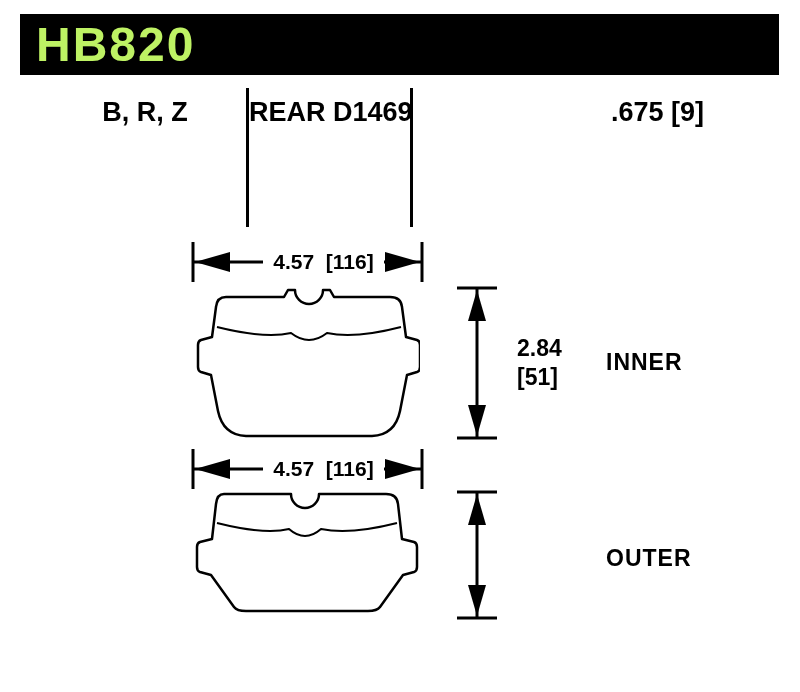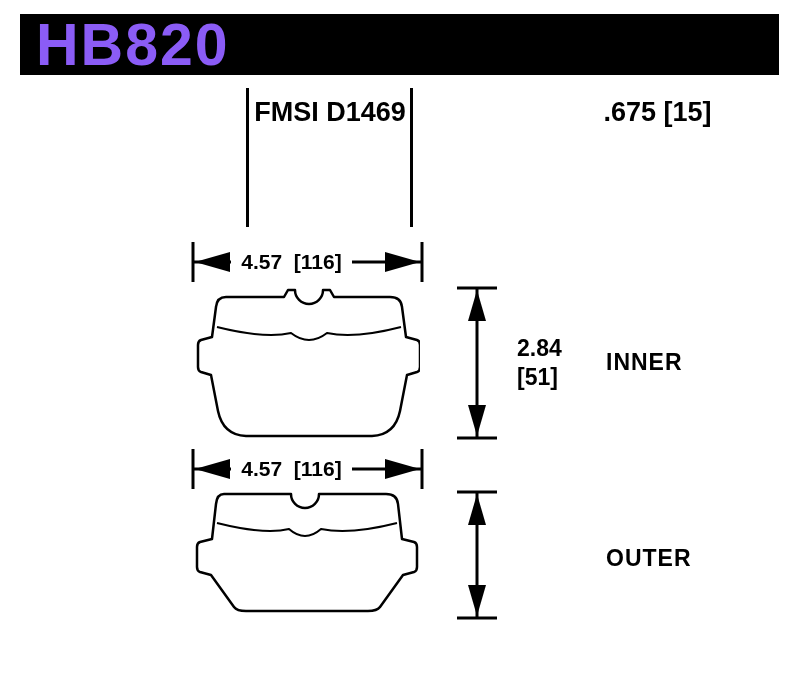--- a/index.html
+++ b/index.html
@@ -6,40 +6,40 @@
   html, body { background:#ffffff; }
   .page {
     position:relative; width:800px; height:692px; background:#ffffff;
     font-family:"Liberation Sans", sans-serif; color:#000; overflow:hidden;
   }
   .part-bar {
     position:absolute; left:20px; top:14px; width:759px; height:61px;
     background:#000; display:flex; align-items:center;
   }
   .part-number {
-    color:#8b5cf6; font-size:59px; font-weight:700; padding-left:16px; letter-spacing:2px;
+    color:#bef264; font-size:48px; font-weight:700; padding-left:16px; letter-spacing:2px;
   }
   .sep { position:absolute; top:88px; width:3px; height:139px; background:#000; }
   .sep-1 { left:246px; }
   .sep-2 { left:410px; }
   .spec-text { position:absolute; font-size:27px; font-weight:700; text-align:center; white-space:nowrap; }
   .compounds { left:55px; top:97px; width:180px; }
   .fmsi { left:249px; top:97px; width:162px; }
   .thickness { left:575px; top:97px; width:165px; }
 
   svg.dim, svg.pad { position:absolute; display:block; }
   .dim-h-1 { left:180px; top:240px; }
   .dim-h-2 { left:180px; top:447px; }
   .pad-inner { left:190px; top:287px; }
   .pad-outer { left:190px; top:487px; }
   .dim-v-1 { left:455px; top:285px; }
   .dim-v-2 { left:455px; top:489px; }
 
   .dim-h-label-wrap {
-    position:absolute; left:164px; width:255px; height:24px;
+    position:absolute; left:196px; width:255px; height:24px;
     display:flex; justify-content:center; align-items:flex-start;
   }
   .dim-h-label-1 { top:250px; }
   .dim-h-label-2 { top:457px; }
   .dim-h-label-wrap span {
     background:#fff; padding:0 10px; font-size:21px; font-weight:700; white-space:pre;
   }
 
   .dim-v-values { position:absolute; left:497px; font-size:23px; font-weight:700; line-height:29px;margin-left:20px; }
   .dim-v-values-1 { top:334px; }
@@ -62,22 +62,23 @@
 
 <div class="page">
 
   <div class="part-bar">
     <span class="part-number">HB820</span>
   </div>
 
   <div class="sep sep-1"></div>
   <div class="sep sep-2"></div>
 
-  <div class="spec-text fmsi">FMSI D1469</div>
-  <div class="spec-text thickness">.675 [15]</div>
+  <div class="spec-text compounds">B, R, Z</div>
+  <div class="spec-text fmsi">REAR D1469</div>
+  <div class="spec-text thickness">.675 [9]</div>
 
   <svg class="dim dim-h-1" width="255" height="44" viewBox="0 0 255 44">
     <line class="dimline" x1="13" y1="2" x2="13" y2="42"></line>
     <line class="dimline" x1="242" y1="2" x2="242" y2="42"></line>
     <line class="dimline" x1="13" y1="22" x2="242" y2="22"></line>
     <polygon class="arrow" points="15,22 50,12 50,32"></polygon>
     <polygon class="arrow" points="240,22 205,12 205,32"></polygon>
   </svg>
   <div class="dim-h-label-wrap dim-h-label-1">
     <span>4.57  [116]</span>

